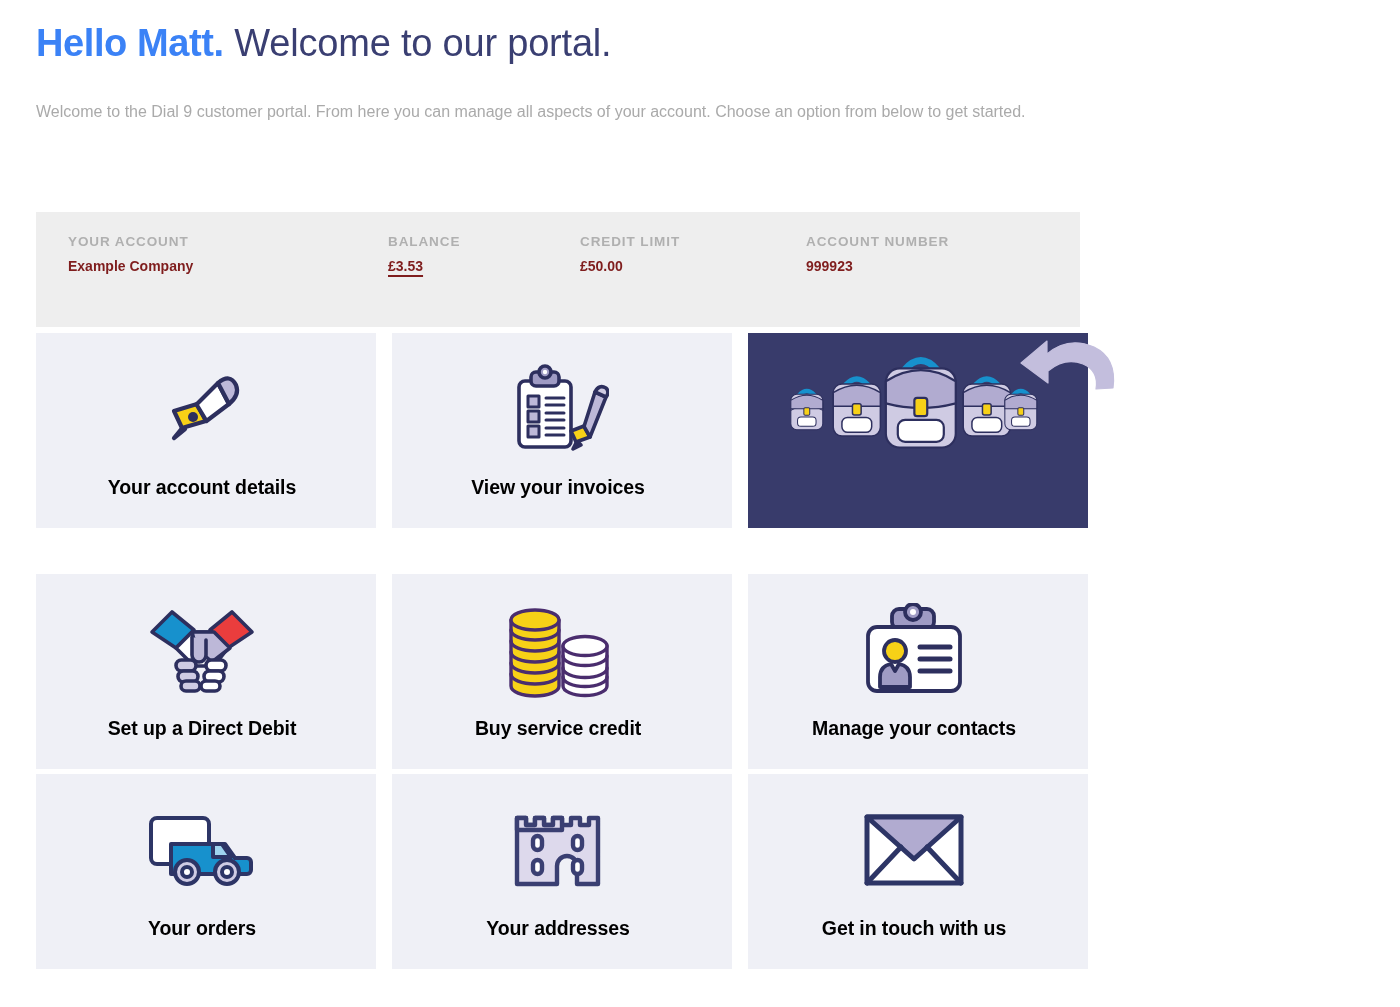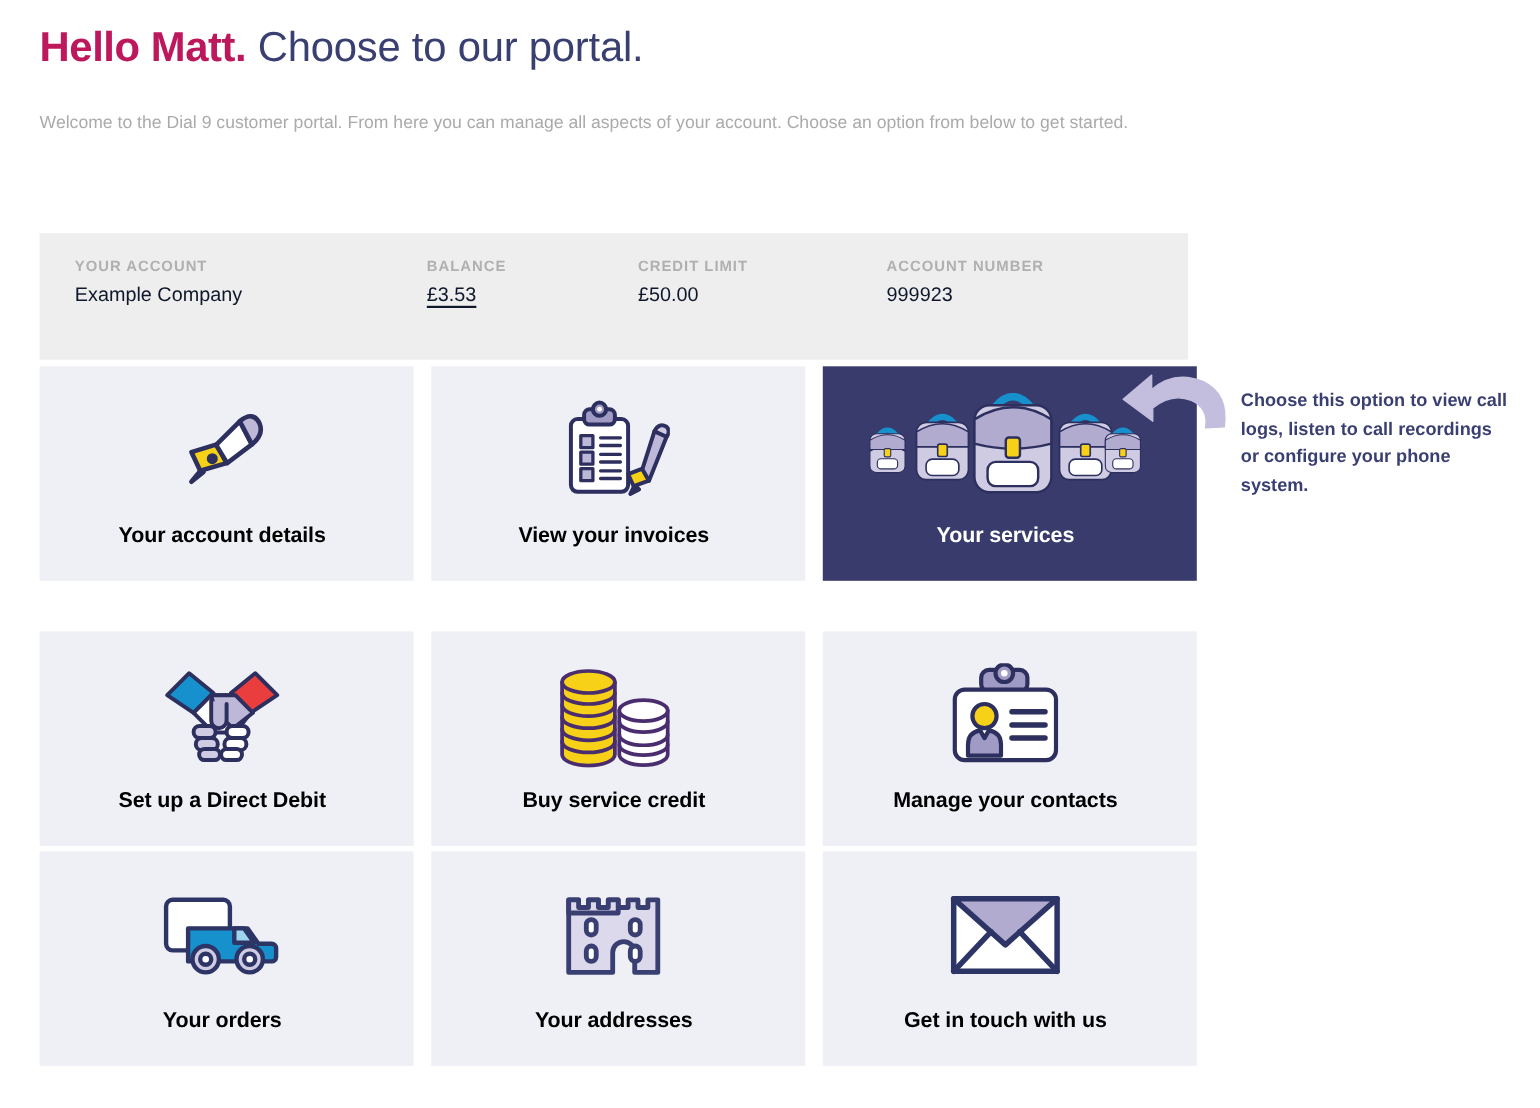--- a/index.html
+++ b/index.html
@@ -26,21 +26,21 @@
   .heading {
     position: absolute;
     left: 36px;
     top: 20px;
     font-size: 38px;
     line-height: 46px;
     white-space: nowrap;
   }
   .heading .hello {
     font-weight: bold;
-    color: #be185d;
+    color: #3b82f6;
     letter-spacing: -0.4px;
   }
   .heading .welcome {
     color: #3a3f72;
     font-weight: normal;
     letter-spacing: -0.2px;
   }
 
   .subtext {
     position: absolute;
@@ -72,23 +72,23 @@
     top: 22px;
     font-size: 13.5px;
     font-weight: bold;
     letter-spacing: 0.9px;
     color: #b0b0b0;
     white-space: nowrap;
   }
   .acct-value {
     position: absolute;
     top: 46px;
-    font-size: 18px;
-    font-weight: normal;
-    color: #0f172a;
+    font-size: 14px;
+    font-weight: bold;
+    color: #7f1d1d;
     white-space: nowrap;
   }
   .acct-value.underlined {
     text-decoration: underline;
     text-underline-offset: 4px;
     text-decoration-thickness: 1.5px;
   }
   .acct-c0 { left: 32px; }
   .acct-c1 { left: 352px; }
   .acct-c2 { left: 544px; }
@@ -162,21 +162,21 @@
     height: 66px;
   }
 </style>
 </head>
 <body>
 
 <div class="page">
 
   <div class="heading">
     <span class="hello">Hello Matt.</span>
-    <span class="welcome">Choose to our portal.</span>
+    <span class="welcome">Welcome to our portal.</span>
   </div>
 
   <div class="subtext">Welcome to the Dial 9 customer portal. From here you can manage all aspects of your account. Choose an option from below to get started.</div>
 
   <div class="account-bar">
     <div class="acct-col acct-c0">
       <div class="acct-label">YOUR ACCOUNT</div>
       <div class="acct-value">Example Company</div>
     </div>
     <div class="acct-col acct-c1">
@@ -275,21 +275,20 @@
             <g transform="translate(220,34) scale(0.42)">
               <path d="M22 10 q18 -20 36 0" fill="none" stroke="#1791cd" stroke-width="11"></path>
               <rect x="2" y="8" width="76" height="84" rx="14" fill="#cfcbe3"></rect>
               <path d="M2 22 q38 -24 76 0 v20 H2 Z" fill="#b1abd0"></path>
               <rect x="33" y="40" width="14" height="18" rx="3" fill="#f7d117"></rect>
               <rect x="18" y="62" width="44" height="22" rx="8" fill="#ffffff"></rect>
             </g>
           </g>
         </svg>
       </div>
-      <div class="card-label">Your services</div>
     </div>
 
     <div class="card col0 row1">
       <div class="card-icon">
         <svg width="108" height="92" viewBox="0 0 108 92">
           <g stroke="#2d2f5e" stroke-width="3.6" stroke-linejoin="round" stroke-linecap="round">
             <path d="M4 28 L24 8 L46 26 L28 44 Z" fill="#1791cd"></path>
             <path d="M104 28 L84 8 L62 26 L80 44 Z" fill="#ea3d3d"></path>
             <path d="M28 44 L44 28 H64 L80 44 L66 62 L46 62 Z" fill="#ffffff"></path>
             <path d="M44 28 H66 L82 44 L64 58 L48 44 Z" fill="#bdb8d8"></path>
@@ -402,15 +401,14 @@
   </div>
 
   <div class="anno-arrow">
     <svg width="100" height="66" viewBox="0 0 100 66">
       <path d="M96 58 Q100 24 78 14 Q52 3 30 20 L30 8 L4 30 L31 50 L31 38 Q48 24 66 31 Q82 38 79 58 Z" fill="#ffffff" fill-opacity="0.0" stroke="none"></path>
       <path d="M95 56 Q99 26 76 15 Q50 4 29 22 L29 9 L3 31 L30 51 L30 39 Q47 25 65 32 Q81 39 78 57 Z" fill="#c3bedd" stroke="#c3bedd" stroke-width="1.2" stroke-linejoin="round"></path>
       <path d="M88 54 Q92 30 74 21 Q52 13 33 29 L33 41 L12 31 L33 16 L33 27 Q53 9 79 19 Q98 28 94 54 Z" fill="#383b6b" fill-opacity="0" stroke="none"></path>
     </svg>
   </div>
 
-  <div class="annotation">Choose this option to view call logs, listen to call recordings or configure your phone system.</div>
 
 </div>
 
 </body></html>

